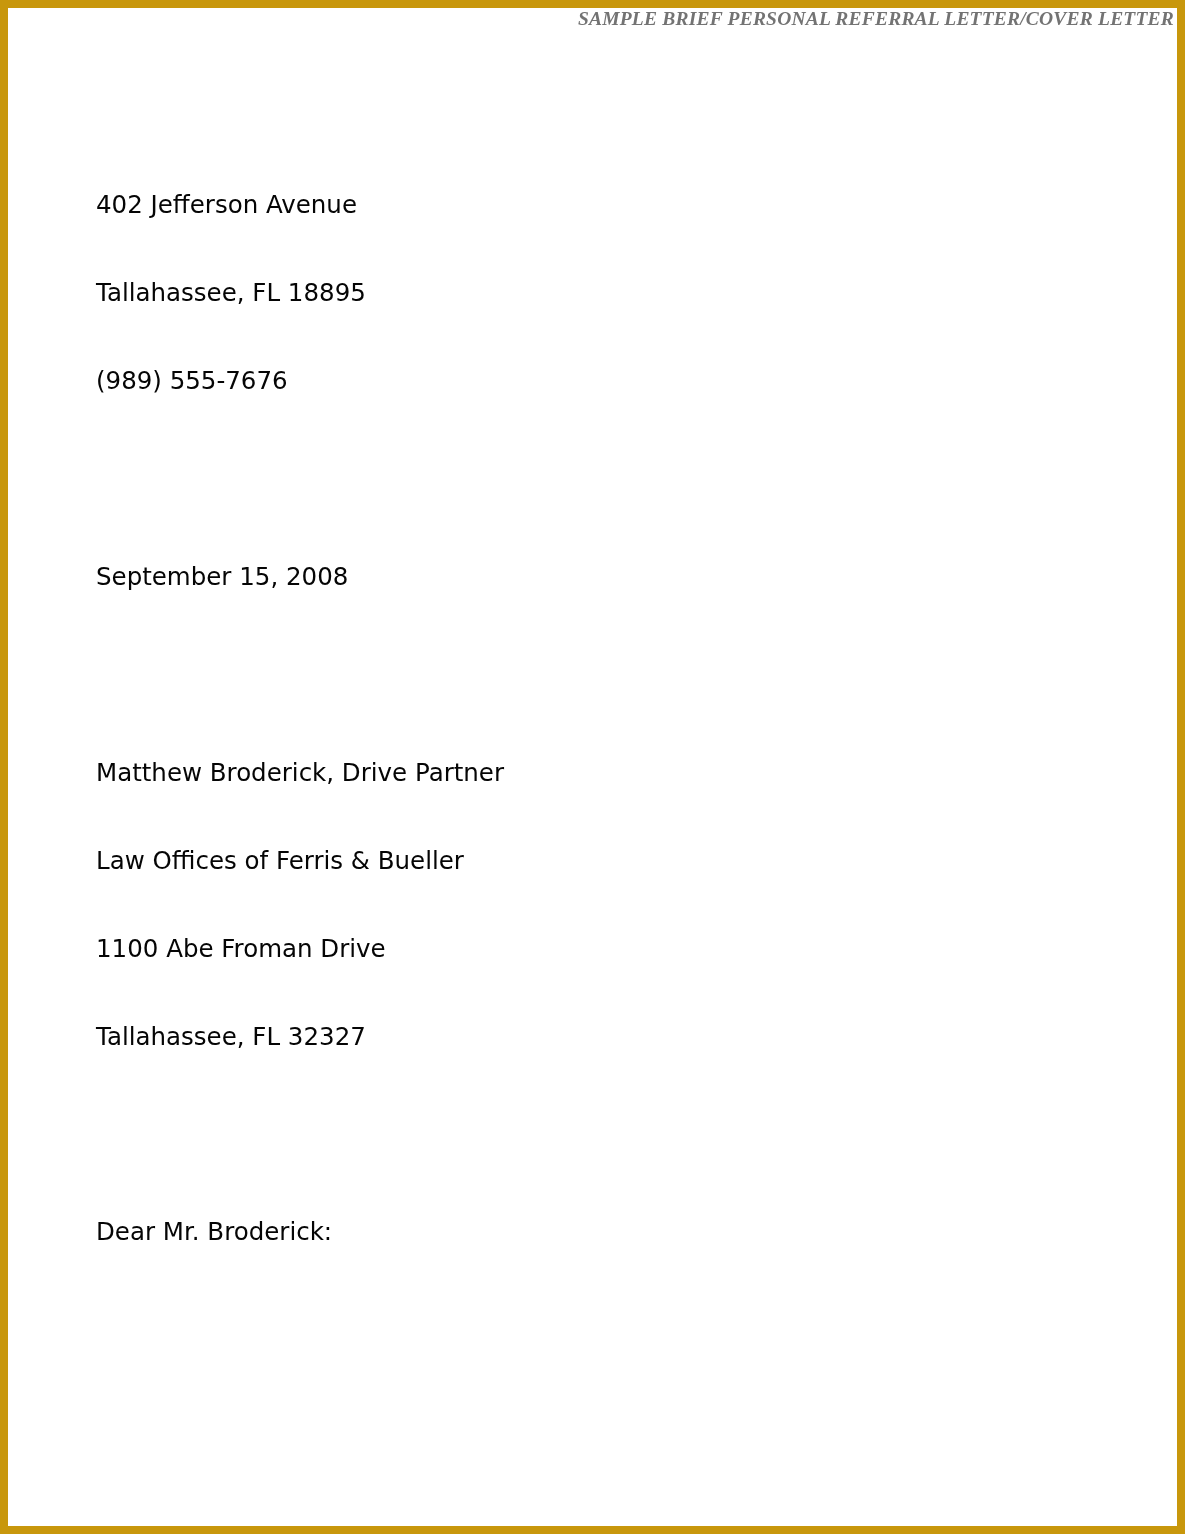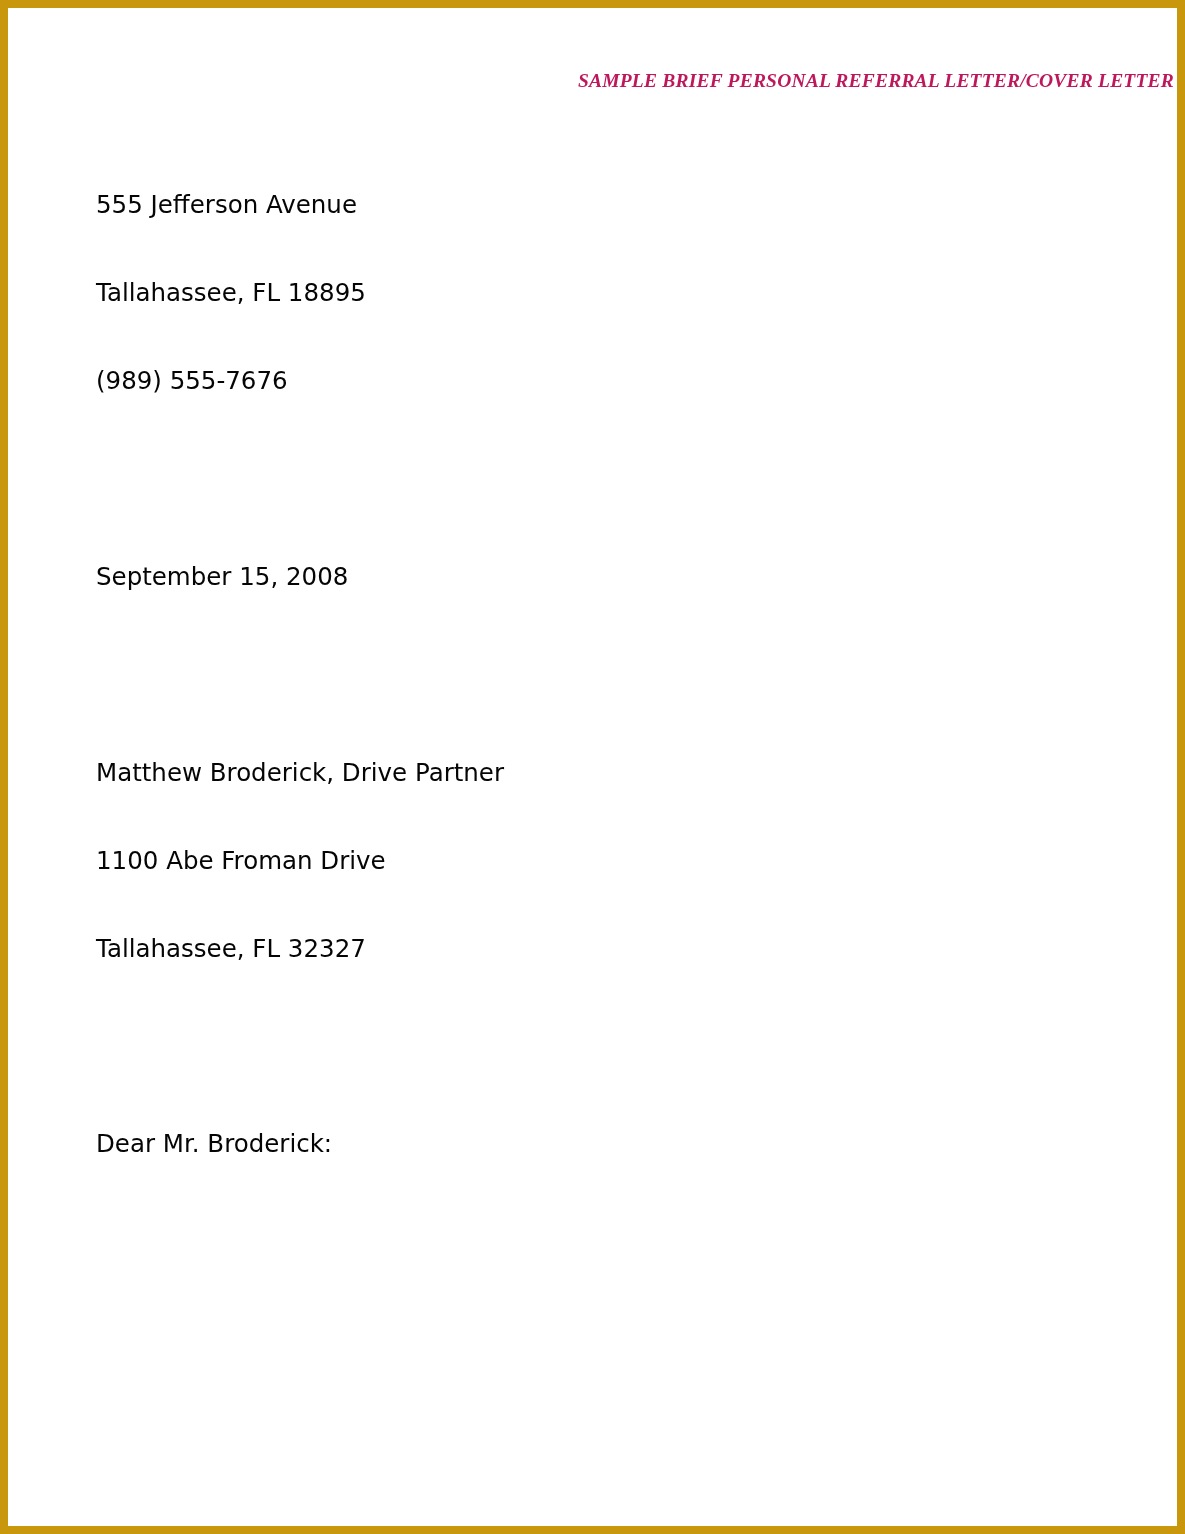--- a/index.html
+++ b/index.html
@@ -30,22 +30,21 @@
     width: 994px;
   }
 
   .doc-header {
     text-align: right;
     font-family: "Liberation Serif", "DejaVu Serif", serif;
     font-weight: bold;
     font-style: italic;
     font-size: 19.5px;
     letter-spacing: 0.2px;
-    color: #be185d;
-    padding-top: 62px;
+    color: #737373;
     padding-right: 3px;
     white-space: nowrap;
   }
 
   .letter-body {
     margin-top: 36px;
     color: #050505;
     font-size: 24.5px;
     line-height: 29.3px;
     white-space: pre-wrap;
@@ -73,29 +72,30 @@
 
 <div class="page">
 
   <div class="doc-header">SAMPLE BRIEF PERSONAL REFERRAL LETTER/COVER LETTER</div>
 
   <div class="page-inner">
 
     <div class="letter-body">
 
       <div class="block">
-        <span class="addr-line">555 Jefferson Avenue</span>
+        <span class="addr-line">402 Jefferson Avenue</span>
         <span class="addr-line">Tallahassee, FL 18895</span>
         <span class="addr-line">(989) 555-7676</span>
       </div>
 
       <div class="block">September 15, 2008</div>
 
       <div class="block">
         <span class="addr-line">Matthew Broderick, Drive Partner</span>
+        <span class="addr-line">Law Offices of Ferris &amp; Bueller</span>
         <span class="addr-line">1100 Abe Froman Drive</span>
         <span class="addr-line">Tallahassee, FL 32327</span>
       </div>
 
       <div class="block">Dear Mr. Broderick:</div>
 
 
       
 
       

